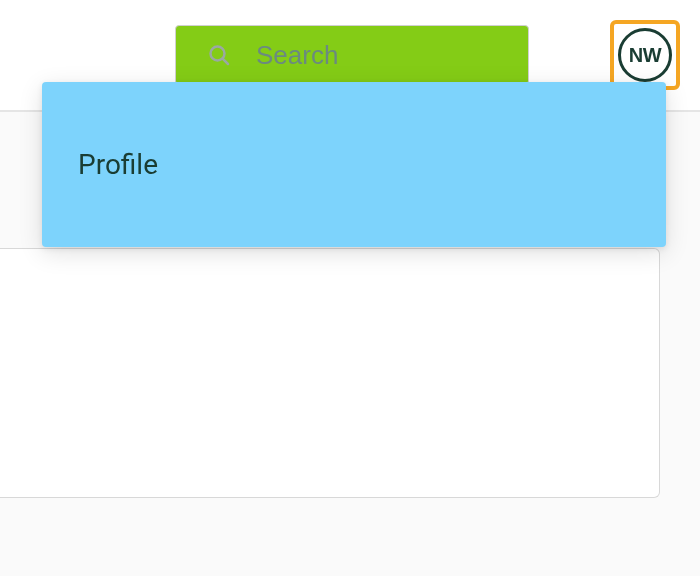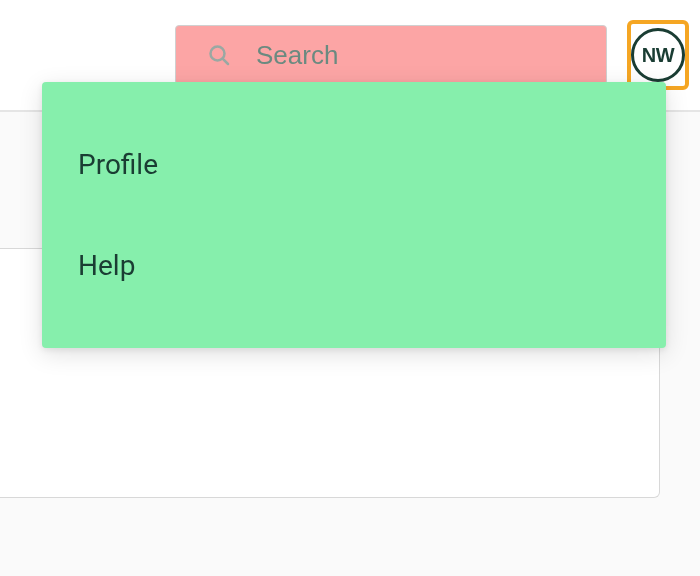--- a/index.html
+++ b/index.html
@@ -22,50 +22,51 @@
       border-bottom: 2px solid #e5e5e5;
       height: 112px;
       gap: 20px;
     }
     .search-container {
       flex: 0 0 auto;
       margin-left: 155px;
       position: relative;
     }
     .search-input {
-      width: 432px;
+      width: 354px;
       height: 60px;
       border: 1.5px solid #d0d0d0;
       border-radius: 4px;
       padding: 0 20px 0 80px;
       font-size: 26px;
       color: #1a3d33;
       outline: none;
-      background: #fca5a5;
+      background: #84cc16;
     }
     .search-input::placeholder {
       color: #6b8a80;
     }
     .search-icon {
       position: absolute;
       left: 32px;
       top: 50%;
       transform: translateY(-50%);
       width: 24px;
       height: 24px;
       color: #9aa8a3;
       pointer-events: none;
     }
     .avatar-wrapper {
-      width: 86px;
+      width: 70px;
       height: 70px;
       border: 4px solid #f5a623;
       border-radius: 6px;
       display: flex;
       align-items: center;
+      justify-content: center;
       margin-left: auto;
     }
     .avatar {
       width: 54px;
       height: 54px;
       border: 3px solid #1a3d33;
       border-radius: 50%;
       display: flex;
       align-items: center;
       justify-content: center;
@@ -92,21 +93,21 @@
       background: #ffffff;
       border: 1.5px solid #d8d8d8;
       border-left: none;
       border-radius: 0 6px 6px 0;
     }
     .dropdown {
       position: absolute;
       top: 82px;
       left: 42px;
       width: 624px;
-      background: #86efac;
+      background: #7dd3fc;
       box-shadow: 0 6px 24px rgba(0,0,0,0.12), 0 2px 6px rgba(0,0,0,0.08);
       border-radius: 4px;
       padding: 32px 0;
       z-index: 10;
     }
     .dropdown-item {
       display: block;
       padding: 34px 36px;
       font-size: 28px;
       color: #1a3d33;
@@ -134,14 +135,13 @@
   <div class="avatar-wrapper">
     <button class="avatar">NW</button>
   </div>
 </div>
 
 <div class="content-bg"></div>
 <div class="content-panel"></div>
 
 <div class="dropdown">
   <button class="dropdown-item">Profile</button>
-  <button class="dropdown-item">Help</button>
 </div>
 
 </body></html>

